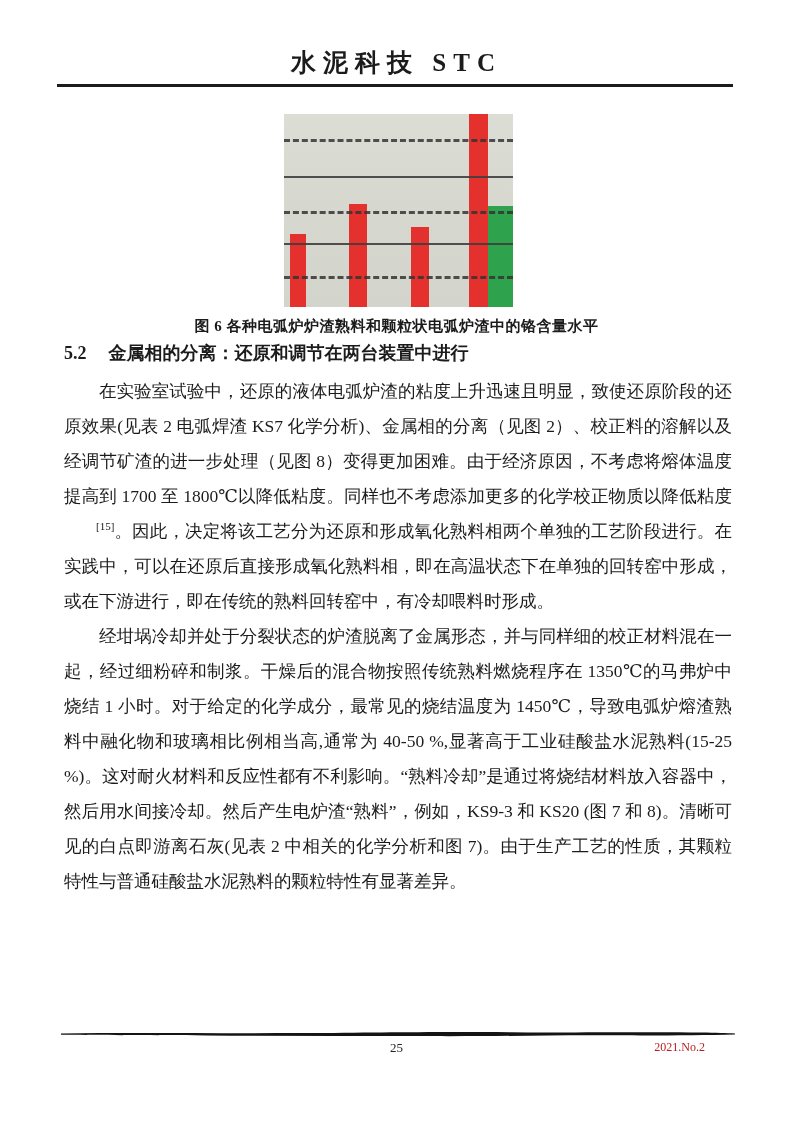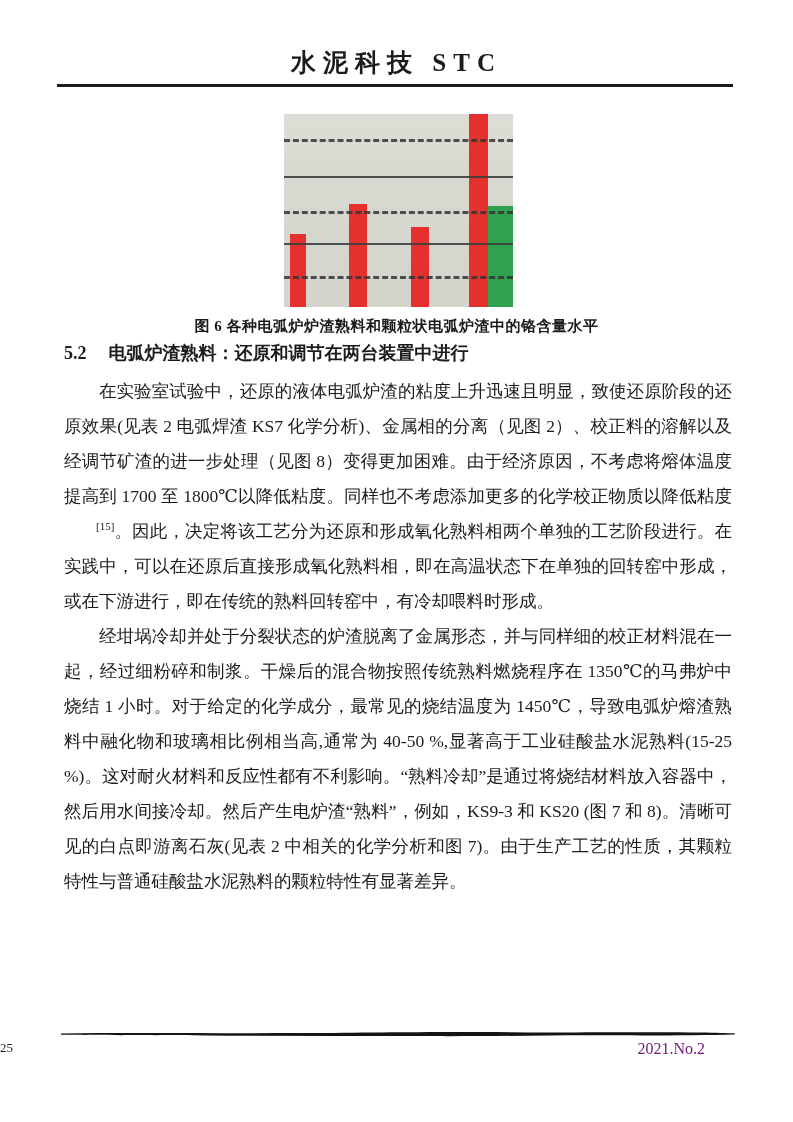--- a/index.html
+++ b/index.html
@@ -42,24 +42,24 @@
   .body-text {
     position:absolute; top:374px; left:64px; width:668px;
     font-size:17.5px; line-height:35px; text-align:justify;
   }
   .body-text p { margin:0; text-indent:2em; }
   .body-text sup { font-size:11px; line-height:0; vertical-align:super;padding-left:32px; }
   
   .footer-rule { position:absolute; top:1029px; left:61px; width:674px; height:10px; }
   .footer-page-number {
     position:absolute; top:1040px; left:0; width:100%;
-    font-size:13px; color:#222;
+    text-align:center; font-size:13px; color:#222;
   }
   .footer-issue {
-    position:absolute; top:1040px; right:88px; font-size:16px; color:#701a75;
+    position:absolute; top:1040px; right:88px; font-size:12px; color:#b91c1c;
   }
 </style>
 </head>
 <body>
 
 <div class="page">
 
   <div class="header-title">水泥科技 STC</div>
   <div class="header-rule"></div>
 
@@ -74,21 +74,21 @@
         <div class="bar" style="left: 28.4%; width: 7.9%; height: 53.5%; background: rgb(229, 49, 45);"></div>
         <div class="bar" style="left: 55.5%; width: 7.9%; height: 41.5%; background: rgb(229, 49, 45);"></div>
         <div class="bar" style="left: 80.8%; width: 8.4%; height: 100%; background: rgb(229, 49, 45);"></div>
         <div class="bar" style="left: 89.2%; width: 10.8%; height: 52.5%; background: rgb(47, 162, 77);"></div>
       </div>
   </div>
 
   <div class="figure-caption">图 6 各种电弧炉炉渣熟料和颗粒状电弧炉渣中的铬含量水平</div>
 
   <div class="section-heading">
-    <span class="section-number">5.2</span><span>电弧炉渣熟料：还原和调节在两台装置中进行</span>
+    <span class="section-number">5.2</span><span>金属相的分离：还原和调节在两台装置中进行</span>
   </div>
 
   <div class="body-text">
     <p><span>在实验室试验中，还原的液体电弧炉渣的粘度上升迅速且明显，致使还原阶段的还原效果(见表 2 电弧焊渣 KS7 化学分析)、金属相的分离（见图 2）、校正料的溶解以及经调节矿渣的进一步处理（见图 8）变得更加困难。由于经济原因，不考虑将熔体温度提高到 1700 至 1800℃以降低粘度。同样也不考虑添加更多的化学校正物质以降低粘度</span><sup>[15]</sup><span>。因此，决定将该工艺分为还原和形成氧化熟料相两个单独的工艺阶段进行。在实践中，可以在还原后直接形成氧化熟料相，即在高温状态下在单独的回转窑中形成，或在下游进行，即在传统的熟料回转窑中，有冷却喂料时形成。</span></p>
     <p>经坩埚冷却并处于分裂状态的炉渣脱离了金属形态，并与同样细的校正材料混在一起，经过细粉碎和制浆。干燥后的混合物按照传统熟料燃烧程序在 1350℃的马弗炉中烧结 1 小时。对于给定的化学成分，最常见的烧结温度为 1450℃，导致电弧炉熔渣熟料中融化物和玻璃相比例相当高,通常为 40-50 %,显著高于工业硅酸盐水泥熟料(15-25 %)。这对耐火材料和反应性都有不利影响。“熟料冷却”是通过将烧结材料放入容器中，然后用水间接冷却。然后产生电炉渣“熟料”，例如，KS9-3 和 KS20 (图 7 和 8)。清晰可见的白点即游离石灰(见表 2 中相关的化学分析和图 7)。由于生产工艺的性质，其颗粒特性与普通硅酸盐水泥熟料的颗粒特性有显著差异。</p>
   </div>
 
   <svg class="footer-rule" viewBox="0 0 674 10" preserveAspectRatio="none">
     <path fill="#141414" d="M0,4.6 C70,3.4 150,4.6 240,4.1 C320,3.7 360,2.5 450,3.2
       C530,3.9 590,2.9 640,3.6 C655,3.9 666,4.2 674,4.6 L674,5.4 C640,6.2 600,6.6

